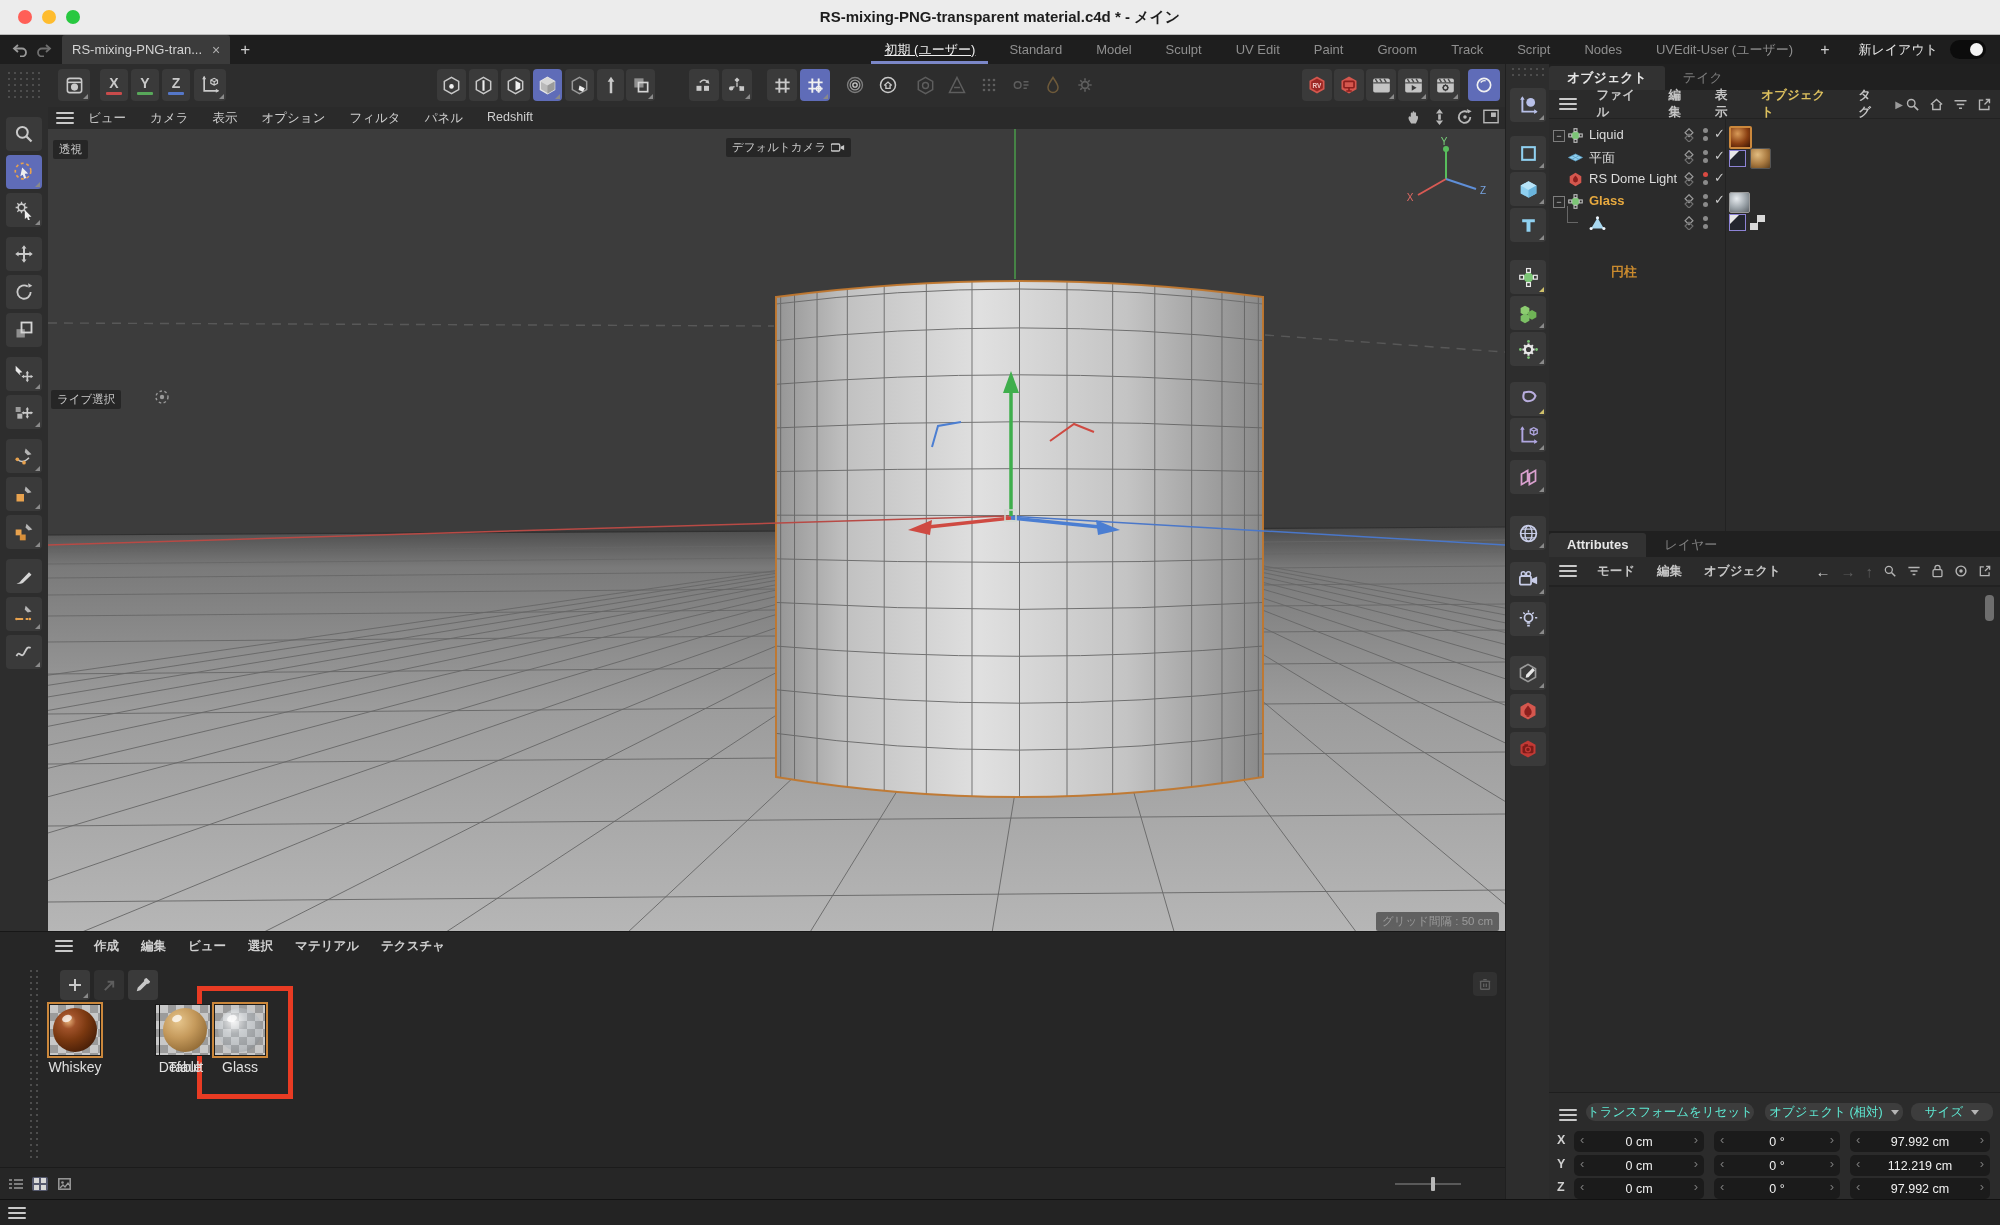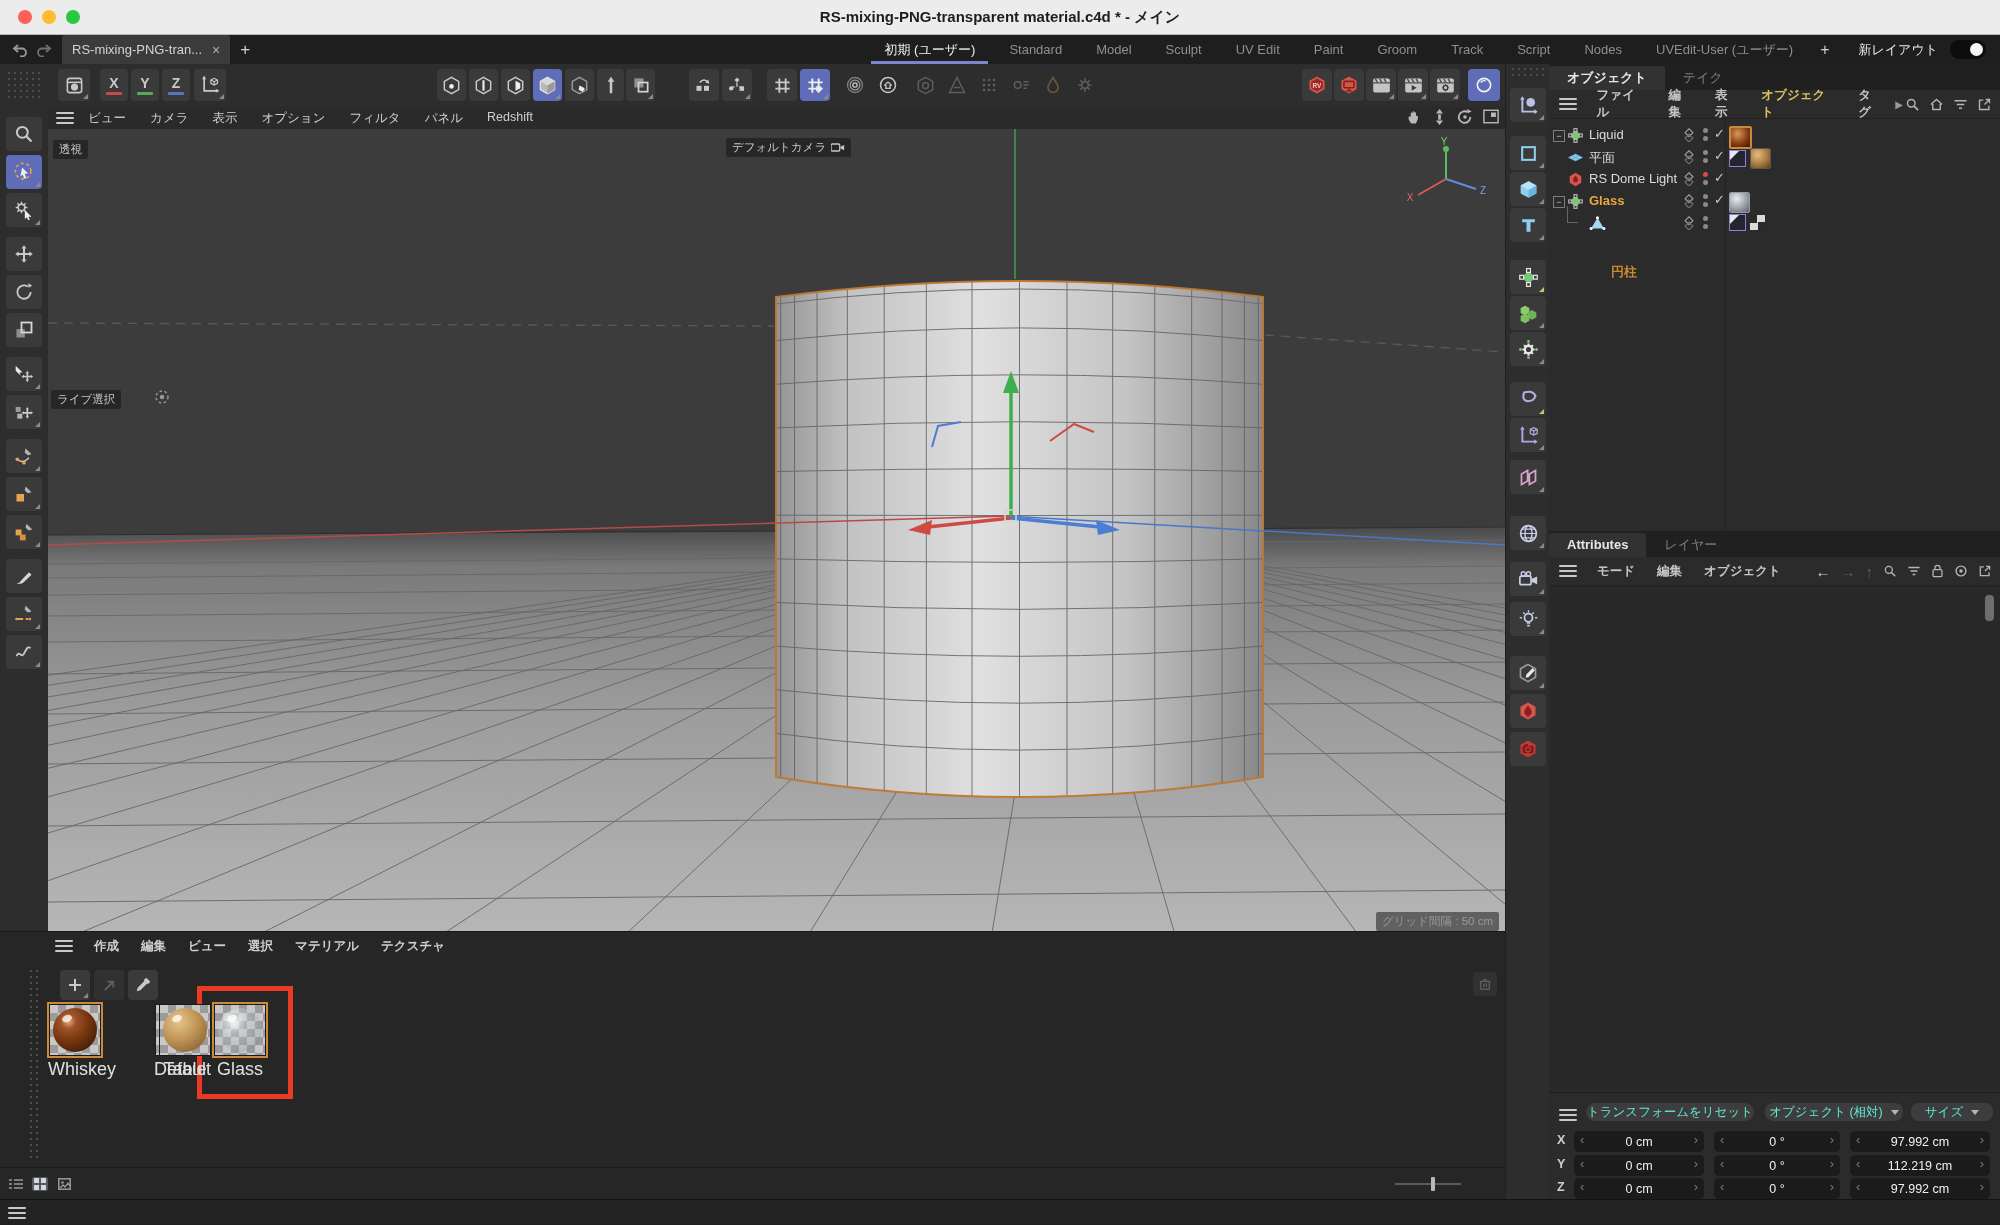--- a/index.html
+++ b/index.html
@@ -16,21 +16,21 @@
 
   
   #tabbar{left:0;top:35px;width:2000px;height:29px;background:#1e1e1e;display:flex;align-items:center;}
   .histbtn{width:24px;height:22px;display:flex;align-items:center;justify-content:center;color:#9a9a9a;}
   #doctab{margin-left:6px;height:29px;background:#3b3b3b;color:#d4d4d4;display:flex;align-items:center;
        padding:0 10px;gap:10px;font-size:13px;border-radius:3px 3px 0 0;}
   #doctab .close{color:#b0b0b0;font-size:14px;}
   #addtab{color:#cfcfcf;font-size:17px;margin-left:10px;}
   #layouts{margin-left:auto;display:flex;align-items:stretch;height:29px;}
   .laytab{position:relative;display:flex;align-items:center;padding:0 17px;color:#8f8f8f;font-size:13px;}
-  .laytab.active{color:#f0f0f0;}
+  .laytab.active{color:#f0f0f0;text-decoration:underline;}
   .laytab.active::after{content:"";position:absolute;left:4px;right:4px;bottom:0;height:3px;background:#7b87c8;}
   #laydivider{width:1px;background:#4a4a4a;margin:5px 4px;}
   #newlayout{color:#e8e8e8;padding:0 10px;display:flex;align-items:center;font-size:13px;}
   #addlayout{color:#d0d0d0;padding:0 10px;display:flex;align-items:center;font-size:16px;}
   #laytoggle{width:36px;height:19px;border-radius:10px;background:#0c0c0c;margin:0 14px 0 2px;position:relative;align-self:center;}
   #laytoggle .knob{position:absolute;right:3px;top:3px;width:13px;height:13px;border-radius:50%;background:#f4f4f4;}
 
   
   #toolbar{left:0;top:64px;width:1505px;height:43px;background:#2d2d2d;border-bottom:1px solid #1b1b1b;}
   .tbtn{position:absolute;top:5px;height:32px;background:#3a3a3a;border-radius:4px;display:flex;
@@ -127,21 +127,21 @@
   .mbtn.sub::after{content:"";position:absolute;right:2px;bottom:2px;border-left:5px solid transparent;border-bottom:5px solid #8a8a8a;}
   .swatch{position:absolute;top:72px;width:54px;text-align:center;}
   .thumb{width:50px;height:50px;margin:0 auto;border:1px solid #1a1a1a;
         background:conic-gradient(#9b9b9b 0 25%,#c8c8c8 0 50%,#9b9b9b 0 75%,#c8c8c8 0);background-size:16px 16px;position:relative;}
   .thumb.sel{outline:2px solid #cc883c;}
   .ball{position:absolute;left:3px;top:3px;width:44px;height:44px;border-radius:50%;}
   .ball.whiskey{background:radial-gradient(circle at 35% 30%,#e8b27a 0%,#a05а22 10%,#8a3f12 35%,#4a1d06 80%,#2a0f03 100%);}
   .ball.default{background:radial-gradient(circle at 35% 30%,#ffffff 0%,#d8d8d8 40%,#9a9a9a 85%,#808080 100%);}
   .ball.table{background:radial-gradient(circle at 35% 30%,#e6c58c 0%,#c59a5c 40%,#8a6430 85%,#6a4a20 100%);}
   .ball.glass{background:radial-gradient(circle at 35% 30%,rgba(255,255,255,.85) 0%,rgba(210,220,228,.35) 30%,rgba(150,160,170,.3) 70%,rgba(90,95,100,.55) 100%);}
-  .swatch .mlabel{margin-top:3px;font-size:18px;color:#e0e0e0;}
+  .swatch .mlabel{margin-top:3px;font-size:14px;color:#e0e0e0;}
   #redbox{position:absolute;left:197px;top:54px;width:86px;height:103px;border:5px solid #e83b23;}
   #matbottom{position:absolute;left:0;bottom:0;width:1505px;height:32px;border-top:1px solid #1b1b1b;
         display:flex;align-items:center;}
   .vicon{width:16px;height:14px;margin-left:8px;display:flex;align-items:center;justify-content:center;color:#9a9a9a;}
   #matslider{position:absolute;left:1395px;top:15px;width:66px;height:2px;background:#5a5a5a;}
   #matslider .handle{position:absolute;left:36px;top:-6px;width:4px;height:14px;background:#b8b8b8;border-radius:1px;}
   #mattrash{position:absolute;left:1473px;top:40px;width:24px;height:24px;background:#313131;border-radius:4px;
         display:flex;align-items:center;justify-content:center;color:#5e5e5e;}
   #matdots{position:absolute;left:28px;top:36px;width:14px;height:190px;}
 

